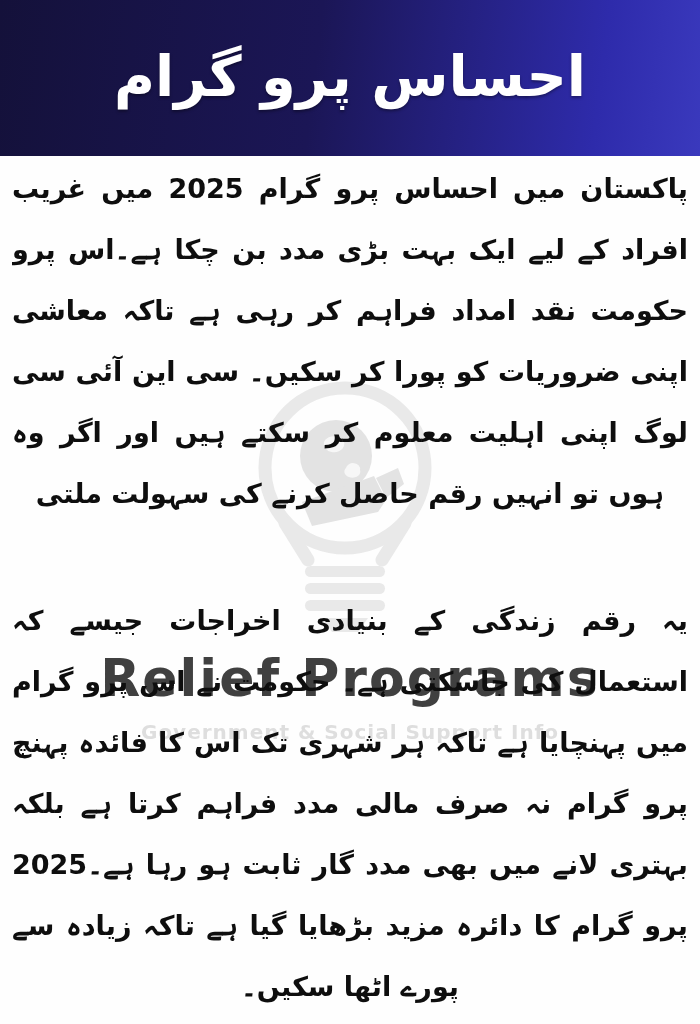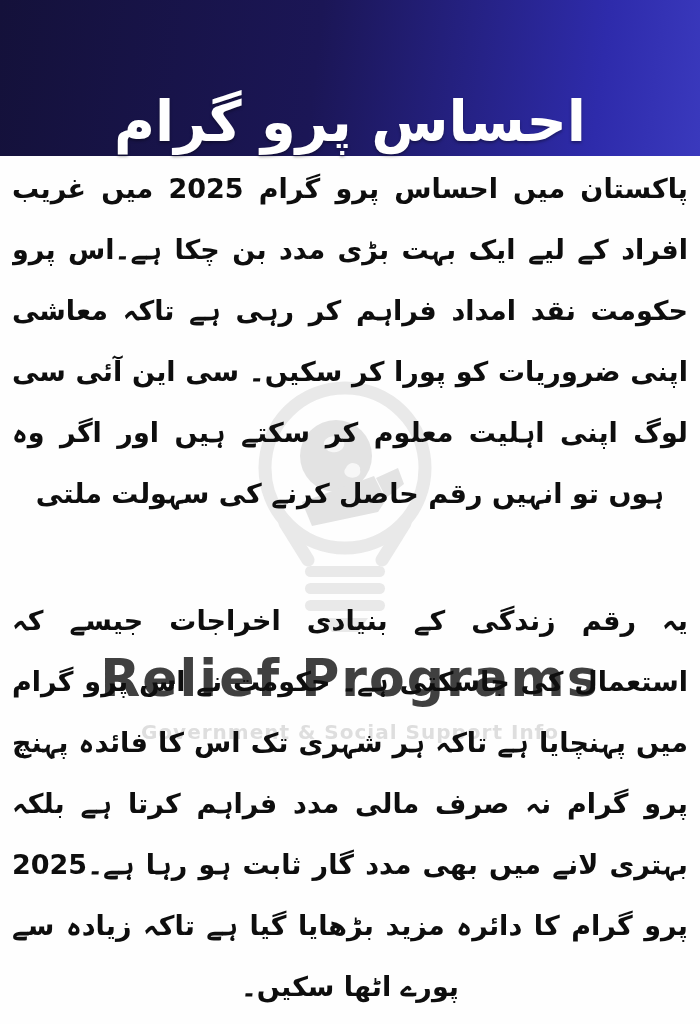--- a/index.html
+++ b/index.html
@@ -12,21 +12,21 @@
     font-family: "DejaVu Sans", sans-serif;
   }
 
   
   .header {
     position: absolute;
     top: 0; left: 0;
     width: 700px; height: 156px;
     background: linear-gradient(97deg, #14113a 0%, #1b1656 45%, #2e2bab 85%, #3a39bd 100%);
     display: flex;
-    align-items: flex-end;
+    align-items: center;
     justify-content: center;
   }
   .header-title {
     direction: rtl;
     color: #ffffff;
     font-size: 56px;
     font-weight: bold;
     letter-spacing: 2px;
     text-shadow: 0 2px 3px rgba(0,0,0,0.35);
     transform: translateY(-2px);

